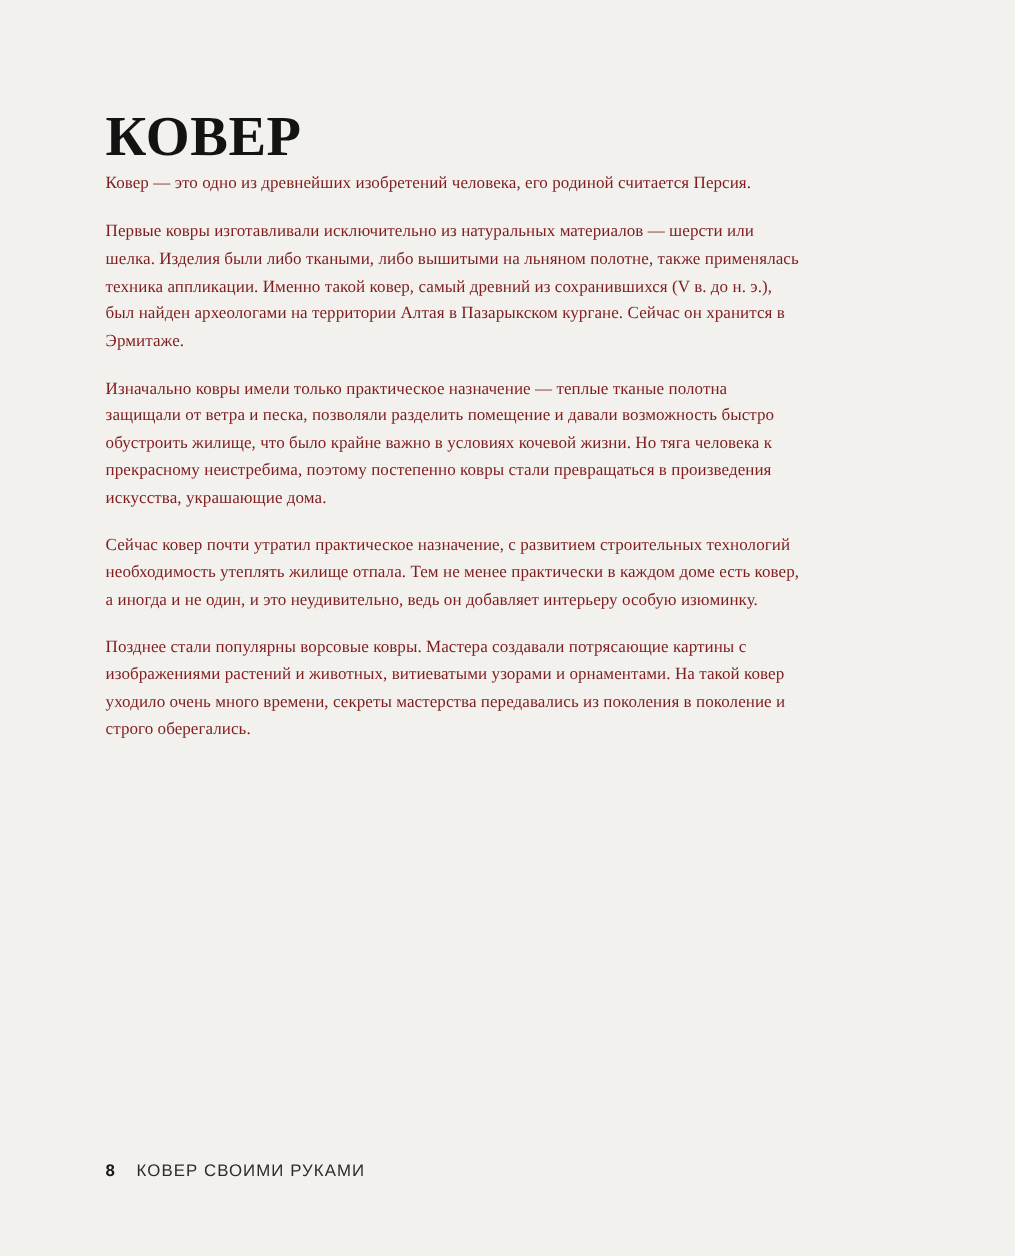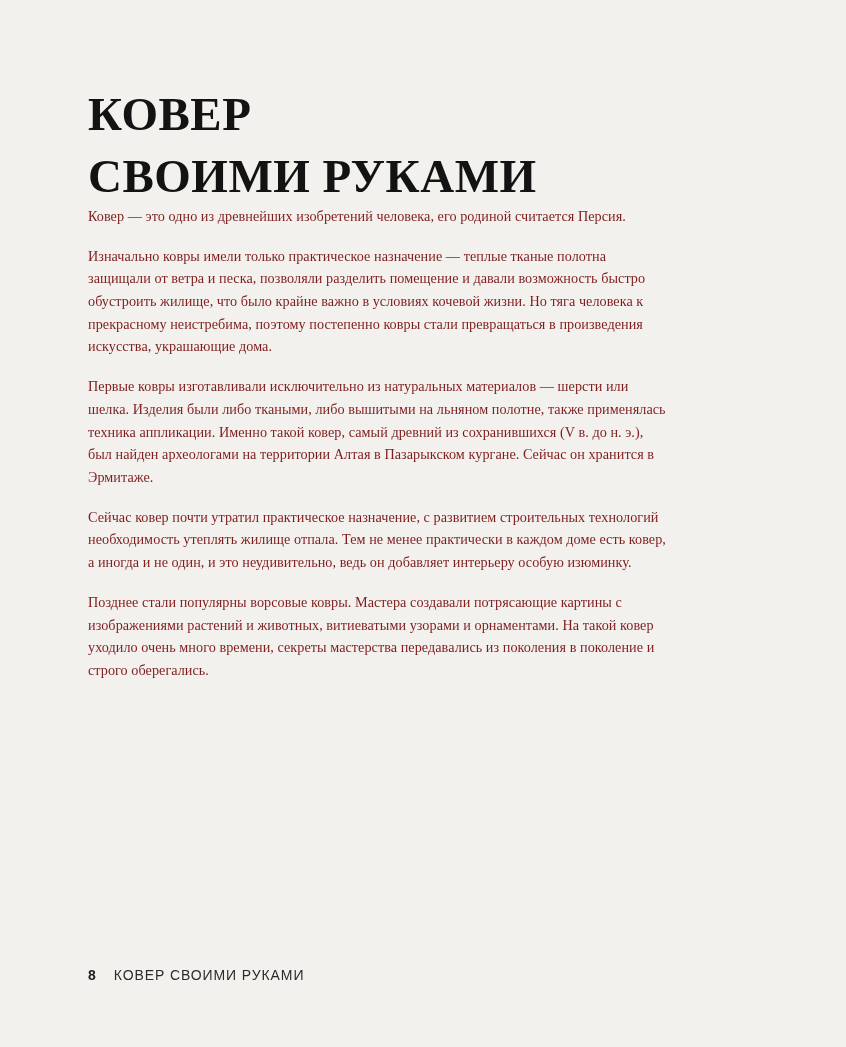--- a/index.html
+++ b/index.html
@@ -86,27 +86,26 @@
 </style>
 </head>
 <body>
 
 <div class="page">
 
   <div class="content">
 
     <h1 class="title">
       <span class="line1">КОВЕР</span>
-      <span class="line2">СВОИМИ РУКАМИ</span>
     </h1>
 
 
     <p class="para">Ковер — это одно из древнейших изобретений человека, его родиной считается Персия.</p>
+    <p class="para">Первые ковры изготавливали исключительно из натуральных материалов — шерсти или шелка. Изделия были либо ткаными, либо вышитыми на льняном полотне, также применялась техника аппликации. Именно такой ковер, самый древний из сохранившихся (V в. до н. э.), был найден археологами на территории Алтая в Пазарыкском кургане. Сейчас он хранится в Эрмитаже.</p>
     <p class="para">Изначально ковры имели только практическое назначение — теплые тканые полотна защищали от ветра и песка, позволяли разделить помещение и давали возможность быстро обустроить жилище, что было крайне важно в условиях кочевой жизни. Но тяга человека к прекрасному неистребима, поэтому постепенно ковры стали превращаться в произведения искусства, украшающие дома.</p>
-    <p class="para">Первые ковры изготавливали исключительно из натуральных материалов — шерсти или шелка. Изделия были либо ткаными, либо вышитыми на льняном полотне, также применялась техника аппликации. Именно такой ковер, самый древний из сохранившихся (V в. до н. э.), был найден археологами на территории Алтая в Пазарыкском кургане. Сейчас он хранится в Эрмитаже.</p>
     <p class="para">Сейчас ковер почти утратил практическое назначение, с развитием строительных технологий необходимость утеплять жилище отпала. Тем не менее практически в каждом доме есть ковер, а иногда и не один, и это неудивительно, ведь он добавляет интерьеру особую изюминку.</p>
     <p class="para">Позднее стали популярны ворсовые ковры. Мастера создавали потрясающие картины с изображениями растений и животных, витиеватыми узорами и орнаментами. На такой ковер уходило очень много времени, секреты мастерства передавались из поколения в поколение и строго оберегались.</p>
 
   </div>
 
   <div class="footer">
     <span class="folio">8</span>
     <span class="running-head">КОВЕР СВОИМИ РУКАМИ</span>
   </div>
 

